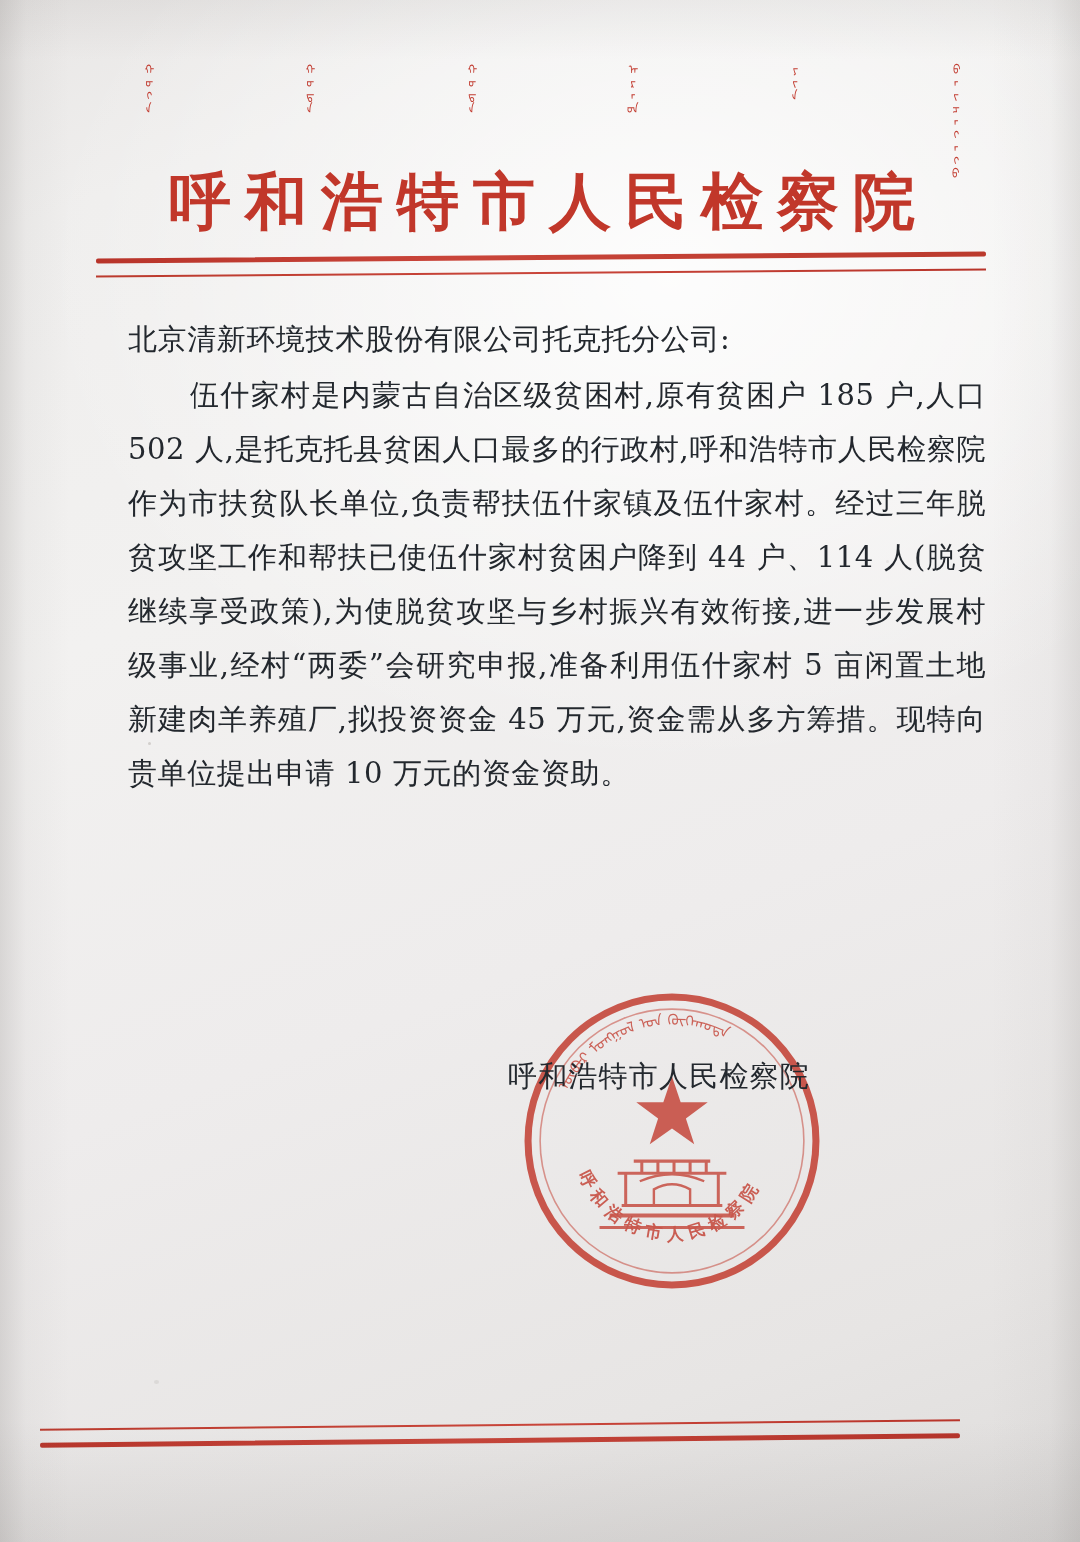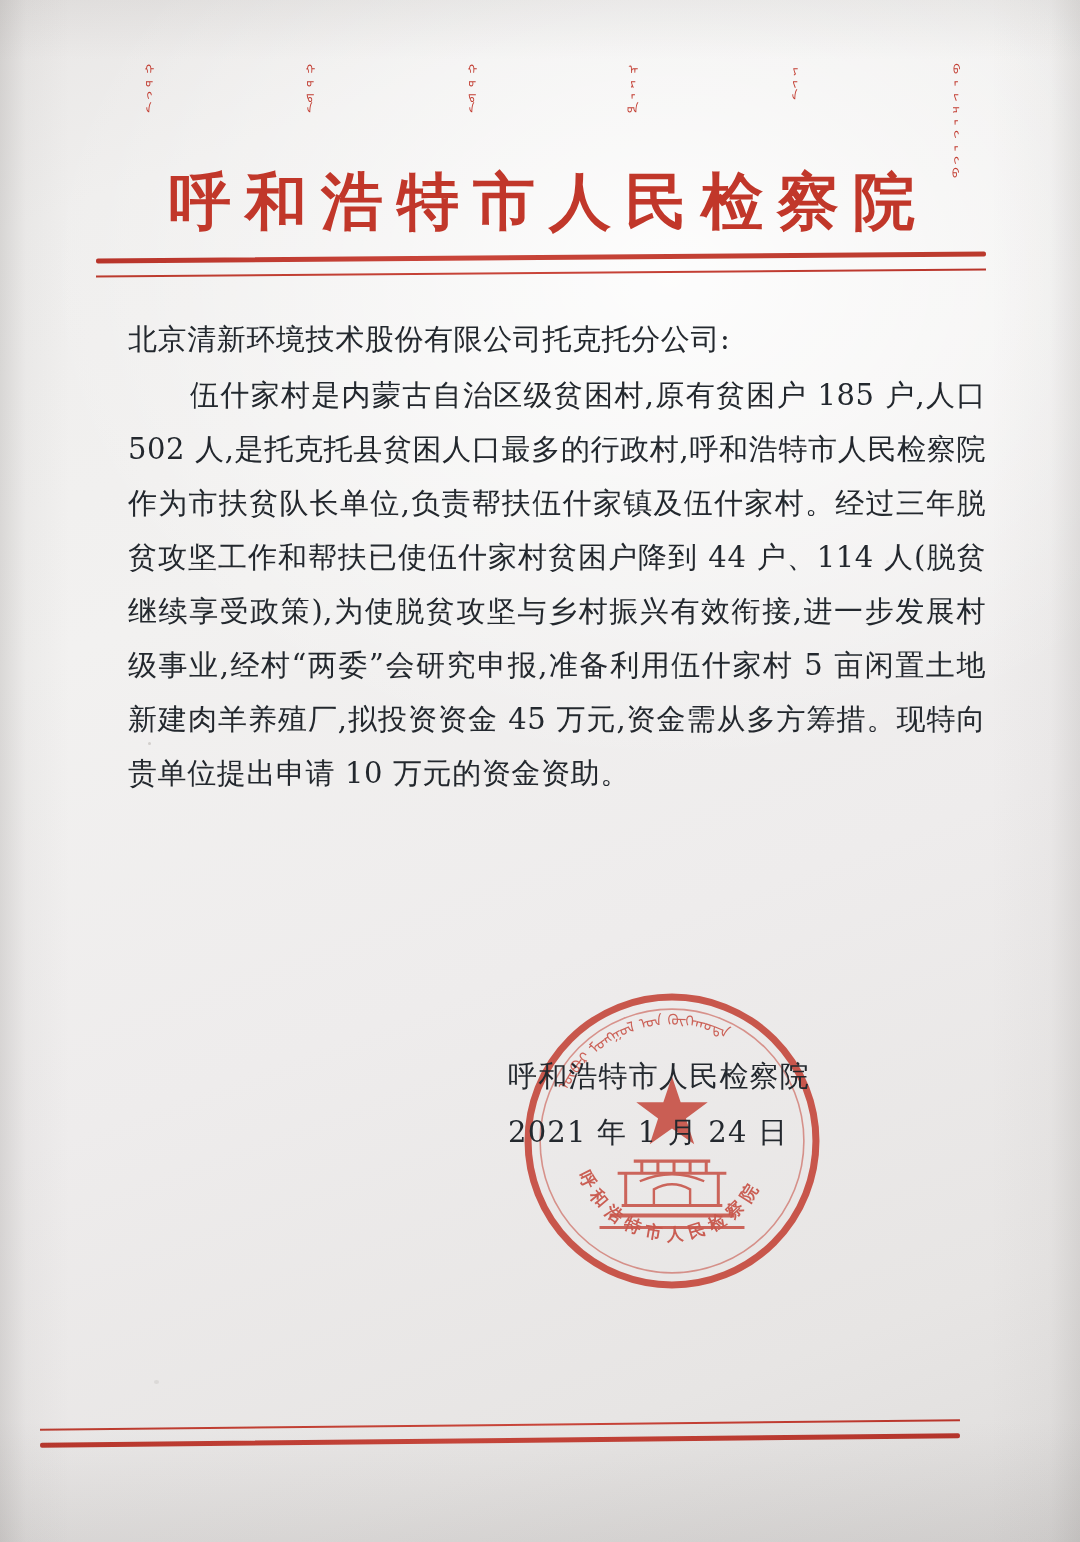--- a/index.html
+++ b/index.html
@@ -226,19 +226,18 @@
       <textPath href="#sealArcTop" startOffset="14%">ᠥᠪᠥᠷ ᠮᠣᠩᠭᠣᠯ ᠤᠨ ᠬᠥᠬᠡᠬᠣᠲᠠ</textPath>
     </text>
 
     <text font-family="DejaVu Serif, serif" font-size="17" font-weight="700" fill="#c1372a" letter-spacing="6" opacity="0.95">
       <textPath href="#sealArcBottom" startOffset="11%">呼和浩特市人民检察院</textPath>
     </text>
   </svg>
 
   <div class="sign-block">
     <div>呼和浩特市人民检察院</div>
-    <div>2021 年 1 月 24 日</div>
   </div>
 
   <div class="rule-bottom-thin"></div>
   <div class="rule-bottom-thick"></div>
 
 </div>
 
 </body></html>

